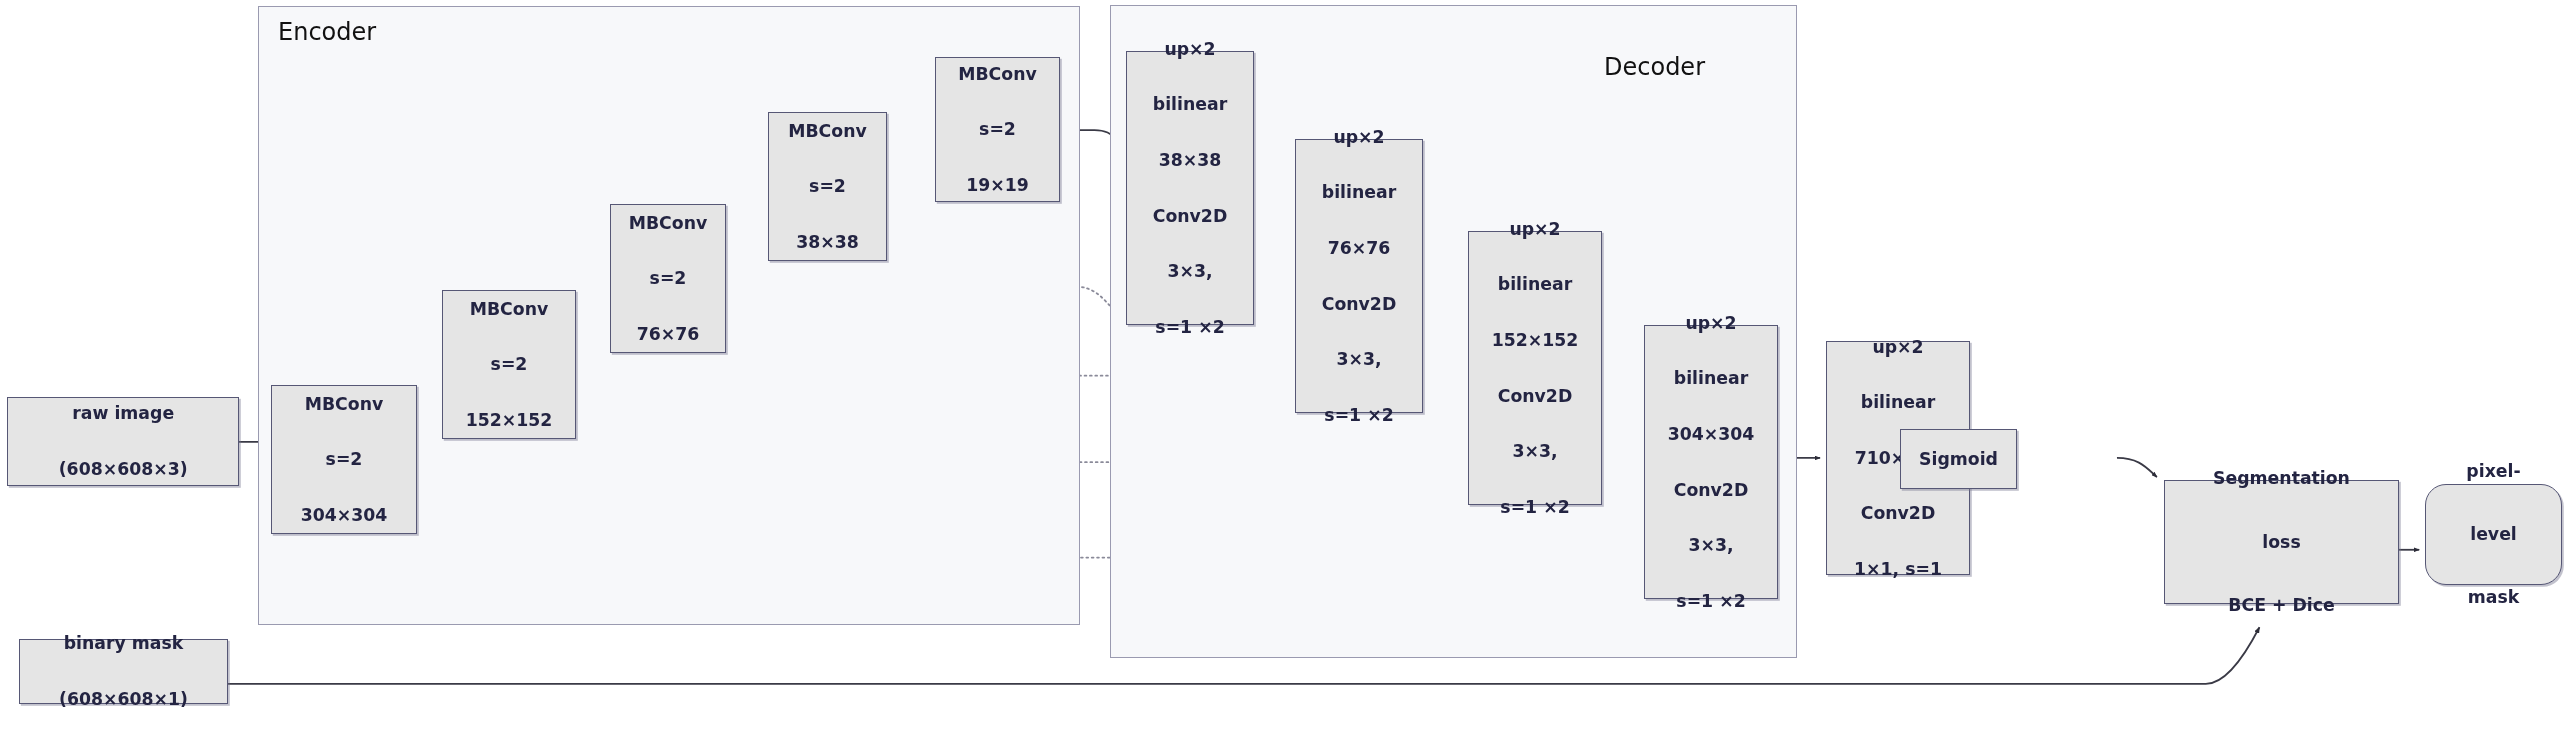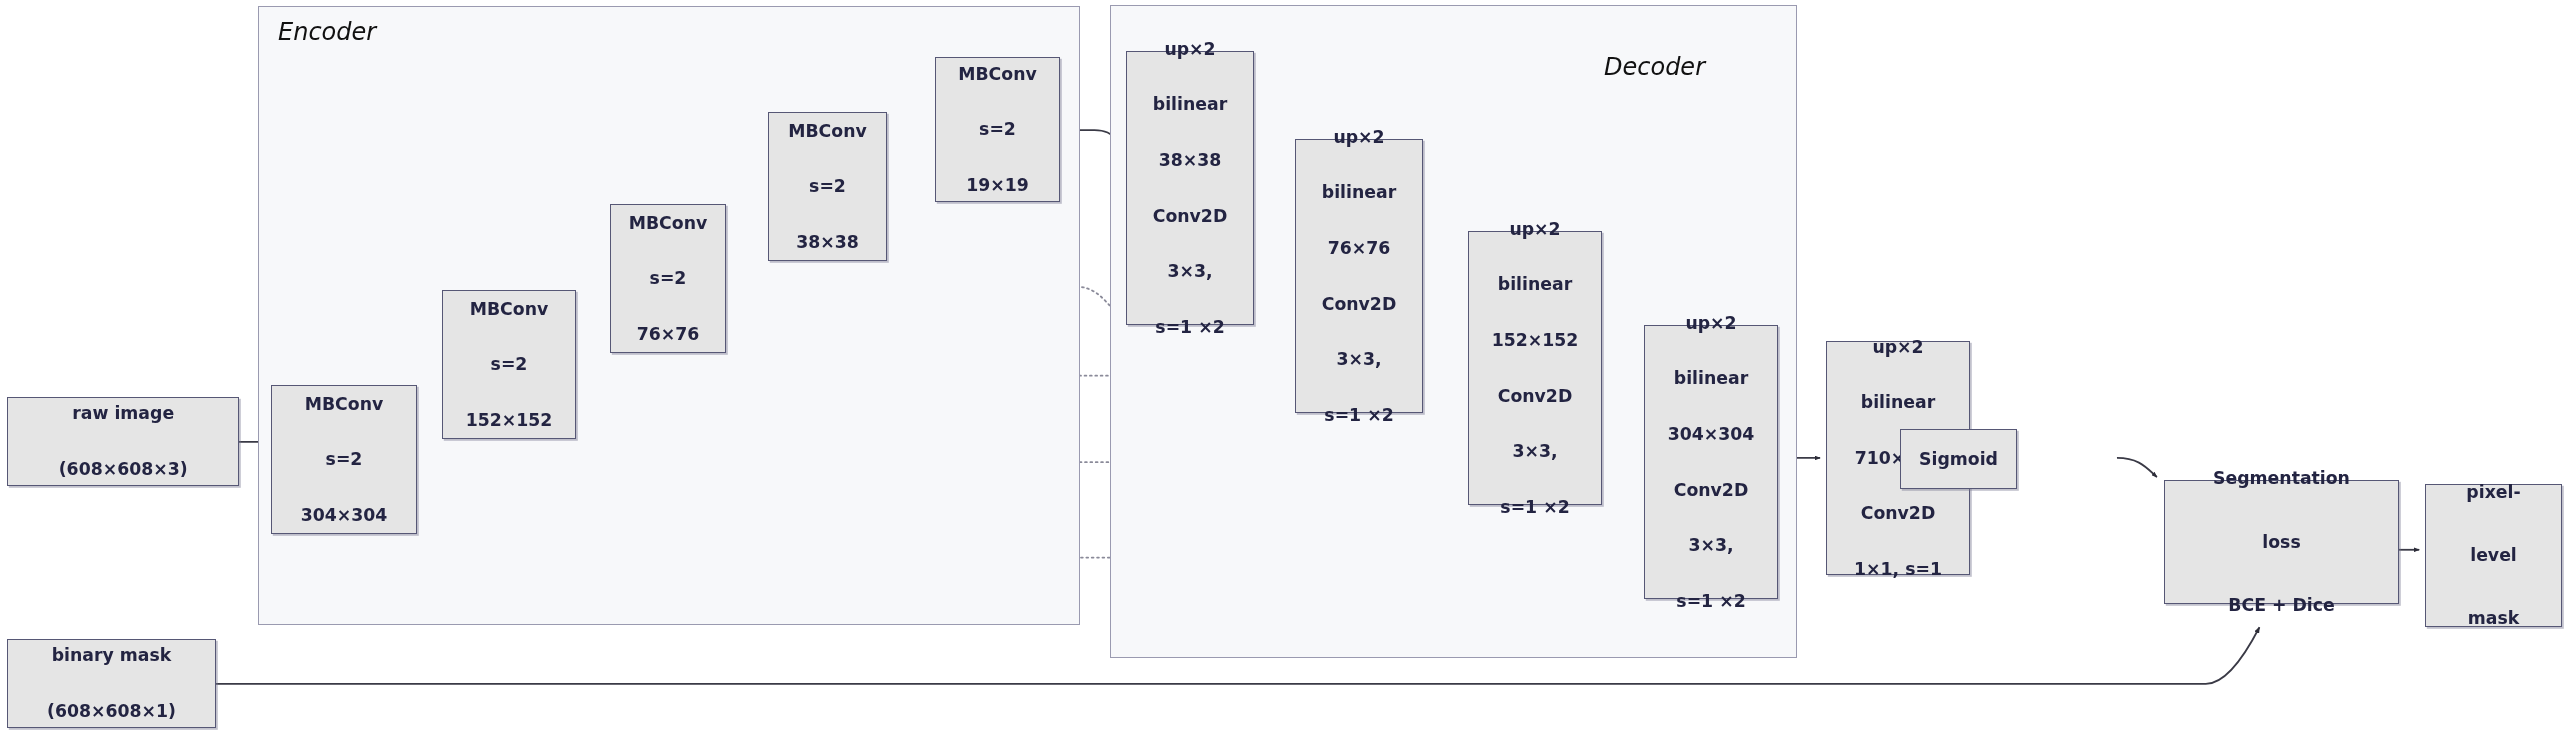--- a/index.html
+++ b/index.html
@@ -4,21 +4,21 @@
 <style>
   html,body{margin:0;padding:0;background:#ffffff;}
   body{width:2576px;height:752px;position:relative;overflow:hidden;
        font-family:"DejaVu Sans",sans-serif;}
   #stage{position:absolute;left:0;top:0;width:2576px;height:752px;}
   svg#wires{position:absolute;left:0;top:0;width:2576px;height:752px;pointer-events:none;}
 
   .group{position:absolute;background:#f7f8fa;border:1.2px solid #9a9ab0;
          box-sizing:border-box;}
   .group-label{position:absolute;font-family:"DejaVu Sans",sans-serif;
-               font-weight:400;font-size:24px;color:#111111;white-space:nowrap;font-style:italic;}
+               font-weight:400;font-size:24px;color:#111111;white-space:nowrap;}
 
   .node{position:absolute;background:#e5e5e5;border:1.2px solid #565775;
         box-sizing:border-box;display:flex;flex-direction:column;
         align-items:center;justify-content:center;
         box-shadow:1.8px 1.8px 0 0 rgba(120,120,145,.45);
         color:#232442;font-weight:700;font-size:17.3px;line-height:1.42;
         font-family:"DejaVu Sans",sans-serif;text-align:center;padding:2.4px 3.6px;gap:31px;}
   .node .ln{display:block;white-space:nowrap;}
 </style>
 </head>
@@ -64,21 +64,21 @@
   <div class="group-label" style="left:278px;top:18px;">Encoder</div>
 
   <div class="group" style="left:1110px;top:4.8px;width:687px;height:653px;"></div>
   <div class="group-label" style="left:1604px;top:16.7px;margin-top:36px;">Decoder</div>
 
   <div class="node" style="left:7.2px;top:397px;width:232px;height:89px;">
     <span class="ln">raw image</span>
     <span class="ln">(608×608×3)</span>
   </div>
 
-  <div class="node" style="left:7px;top:639px;width:209px;height:89px;">
+  <div class="node" style="left:19px;top:639px;width:209px;height:65px;">
     <span class="ln">binary mask</span>
     <span class="ln">(608×608×1)</span>
   </div>
 
   <div class="node" style="left:271px;top:385px;width:146px;height:149px;">
     <span class="ln">MBConv</span>
     <span class="ln">s=2</span>
     <span class="ln">304×304</span>
   </div>
 
@@ -153,20 +153,20 @@
   <div class="node" style="left:1900px;top:429px;width:117px;height:60px;">
     <span class="ln">Sigmoid</span>
   </div>
 
   <div class="node" style="left:2164px;top:480px;width:235px;height:124px;line-height:1.9;">
     <span class="ln">Segmentation</span>
     <span class="ln">loss</span>
     <span class="ln">BCE + Dice</span>
   </div>
 
-  <div class="node" style="left:2425px;top:484px;width:137px;height:143px;line-height:1.85;">
+  <div class="node" style="left:2425px;top:484px;width:137px;height:101px;line-height:1.85;border-radius:21px;">
     <span class="ln">pixel-</span>
     <span class="ln">level</span>
     <span class="ln">mask</span>
   </div>
 
 </div>
 
 
 </body></html>

